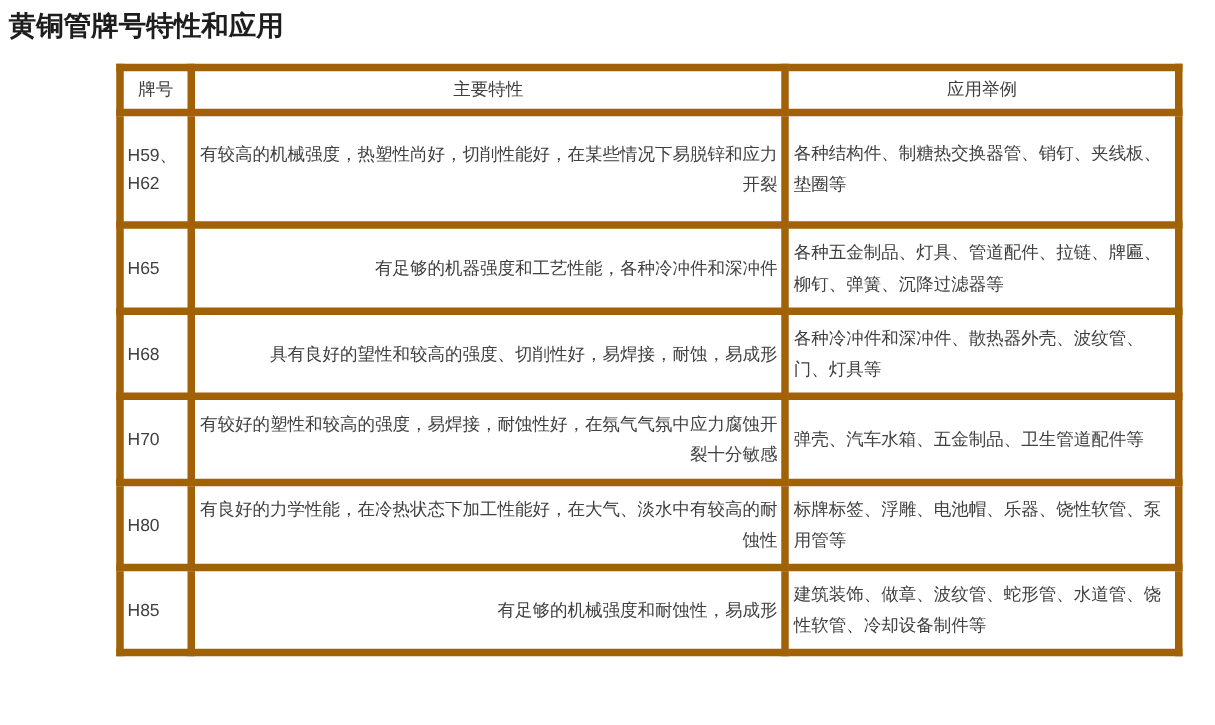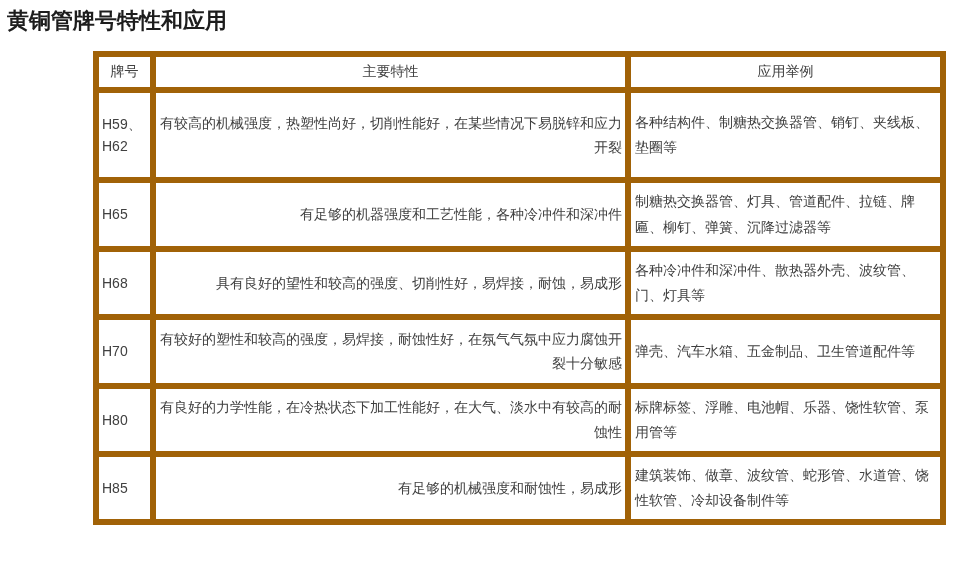--- a/index.html
+++ b/index.html
@@ -92,21 +92,21 @@
     <tbody id="table-body">
   <tr>
     <td class="cell-grade">H59、H62</td>
     <td class="cell-features">有较高的机械强度，热塑性尚好，切削性能好，在某些情况下易脱锌和应力开裂</td>
     <td class="cell-applications">各种结构件、制糖热交换器管、销钉、夹线板、垫圈等</td>
   </tr>
 
   <tr>
     <td class="cell-grade">H65</td>
     <td class="cell-features">有足够的机器强度和工艺性能，各种冷冲件和深冲件</td>
-    <td class="cell-applications">制糖热交换器管、灯具、管道配件、拉链、牌匾、柳钉、弹簧、沉降过滤器等</td>
+    <td class="cell-applications">各种五金制品、灯具、管道配件、拉链、牌匾、柳钉、弹簧、沉降过滤器等</td>
   </tr>
 
   <tr>
     <td class="cell-grade">H68</td>
     <td class="cell-features">具有良好的望性和较高的强度、切削性好，易焊接，耐蚀，易成形</td>
     <td class="cell-applications">各种冷冲件和深冲件、散热器外壳、波纹管、门、灯具等</td>
   </tr>
 
   <tr>
     <td class="cell-grade">H70</td>

